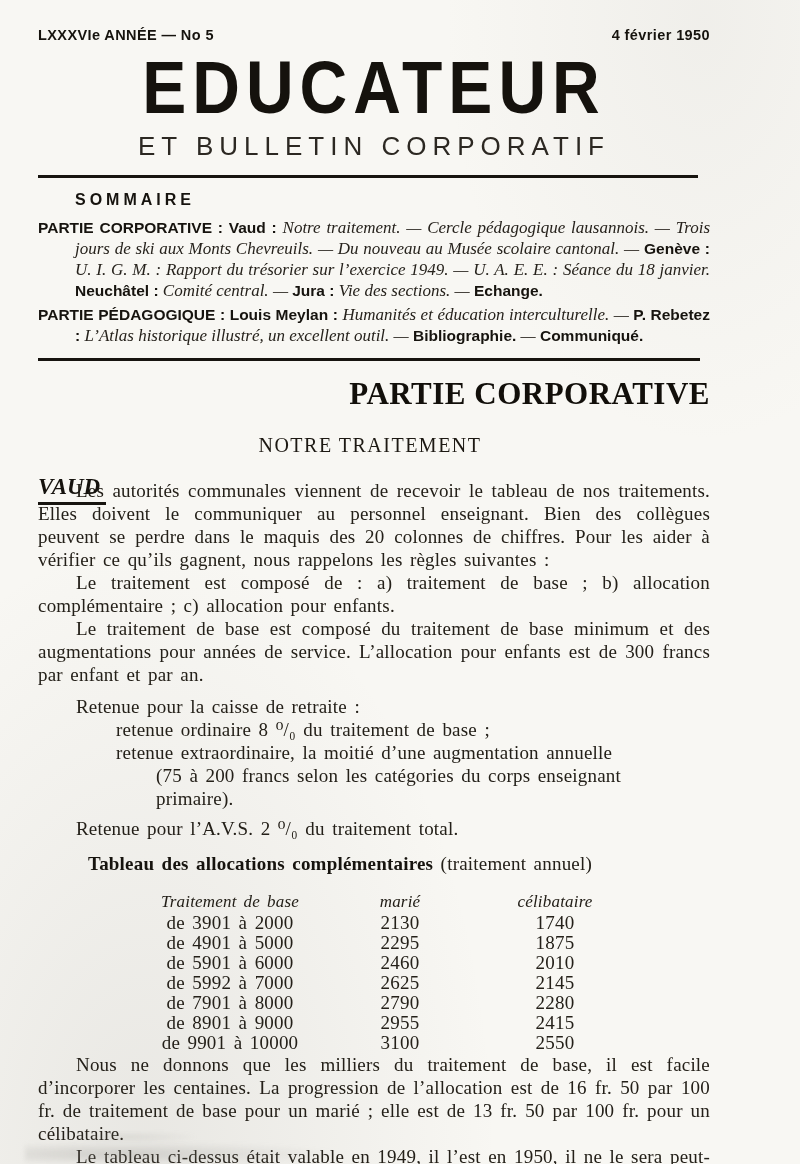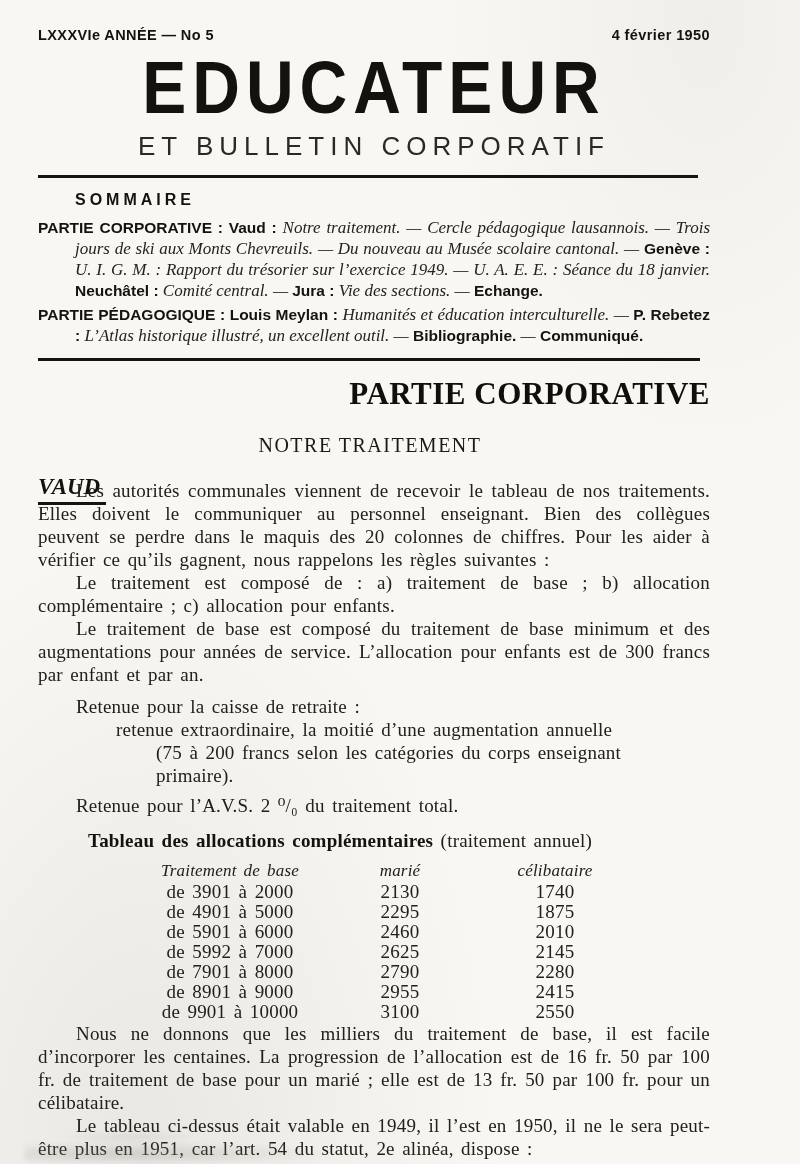--- a/index.html
+++ b/index.html
@@ -79,21 +79,21 @@
   
   .body-copy{margin-top:12px;font-size:19px;line-height:23px;letter-spacing:.2px;word-spacing:2.5px;}
   .body-copy p{margin:0;text-align:justify;text-indent:38px;}
   .r-intro{margin-top:9px;text-indent:38px;}
   .r-line{line-height:23px;}
   .ind2{margin-left:78px;}
   .ind3{margin-left:118px;}
   .r-avs{margin-top:7px;text-indent:38px;}
 
   
-  .table-title{margin:12px 0 8px 50px;font-size:19px;line-height:23px;}
+  .table-title{margin:12px 0 16px 50px;font-size:19px;line-height:23px;}
   .alloc-table{margin:4px 0 0 92px;}
   .t-row{display:grid;grid-template-columns:200px 140px 170px;line-height:20px;}
   .t-head{font-style:italic;font-size:17px;line-height:22px;}
   .t-c1{text-align:center;}
   .t-c2,.t-c3{text-align:center;}
   .t-row .t-c1,.t-row .t-c2,.t-row .t-c3{font-size:19px;}
   .t-head .t-c1,.t-head .t-c2,.t-head .t-c3{font-size:17px;}
 
   .after-copy{margin-top:9px;}
 
@@ -143,20 +143,21 @@
       <span class="article-title">NOTRE TRAITEMENT</span>
     </div>
 
     <div class="body-copy">
       <p>Les autorités communales viennent de recevoir le tableau de nos traitements. Elles doivent le communiquer au personnel enseignant. Bien des collègues peuvent se perdre dans le maquis des 20 colonnes de chiffres. Pour les aider à vérifier ce qu’ils gagnent, nous rappelons les règles suivantes :</p>
       <p>Le traitement est composé de : a) traitement de base ; b) allocation complémentaire ; c) allocation pour enfants.</p>
       <p>Le traitement de base est composé du traitement de base minimum et des augmentations pour années de service. L’allocation pour enfants est de 300 francs par enfant et par an.</p>
 
       <div class="r-intro">Retenue pour la caisse de retraite :</div>
       <div>
+          <div class="r-line ind2">retenue ordinaire 8 ⁰/₀ du traitement de base ;</div>
           <div class="r-line ind2">retenue extraordinaire, la moitié d’une augmentation annuelle</div>
           <div class="r-line ind3">(75 à 200 francs selon les catégories du corps enseignant</div>
           <div class="r-line ind3">primaire).</div>
         </div>
       <div class="r-avs">Retenue pour l’A.V.S. 2 ⁰/₀ du traitement total.</div>
 
       <div class="table-title"><span class="sg-bs">Tableau des allocations complémentaires</span><span class="sg-r"> (traitement annuel)</span></div>
 
       <div class="alloc-table">
         <div class="t-row t-head">

